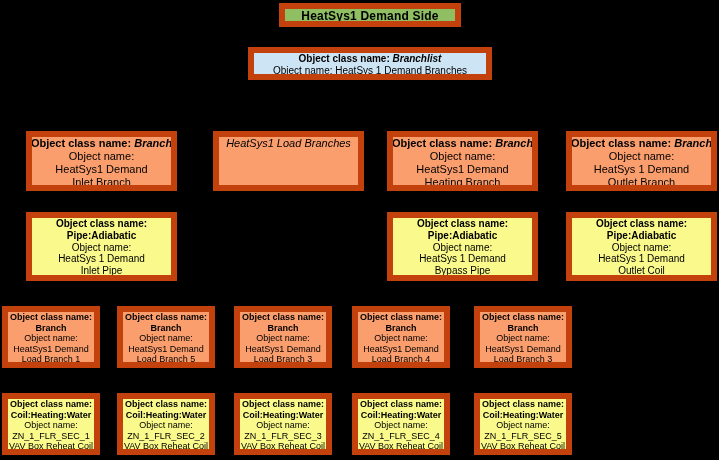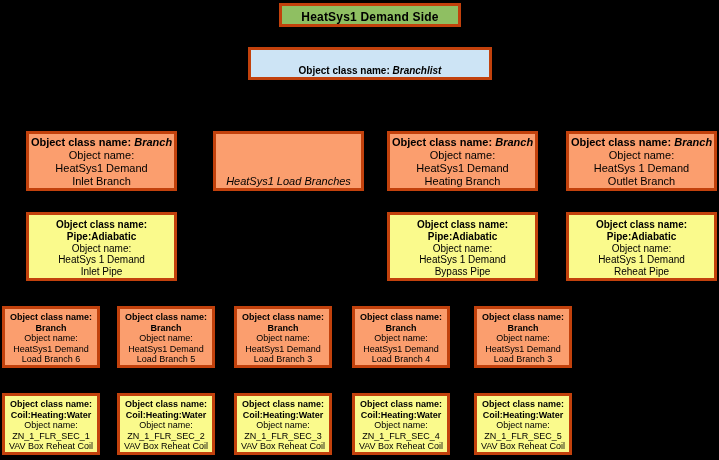--- a/index.html
+++ b/index.html
@@ -18,25 +18,25 @@
   }
   #diagram {
     position: absolute;
     inset: 0;
     width: 719px;
     height: 460px;
   }
   .node {
     position: absolute;
     box-sizing: border-box;
-    border: 3px solid #c2410c;
+    border: 6px solid #c2410c;
     display: flex;
     flex-direction: column;
     align-items: center;
-    justify-content: flex-end;
+    justify-content: flex-start;
     text-align: center;
     line-height: 1.18;
     overflow: hidden;
   }
   .node .line {
     display: block;
     white-space: nowrap;
   }
   
   .title-node {
@@ -79,20 +79,21 @@
 <body>
 
 <div id="diagram">
 
   <div class="node title-node" style="left:279px; top:3px; width:182px; height:24px;">
     <span class="line">HeatSys1 Demand Side</span>
   </div>
 
   <div class="node branchlist-node" style="left:248px; top:47px; width:244px; height:33px;">
     <span class="line hdr"><span>Object class name:</span> <span class="cls">Branchlist</span></span>
+    <span class="line"><span>Object name:</span> <span>HeatSys 1 Demand Branches</span></span>
   </div>
 
   <div class="node branch-node" style="left:26px; top:131px; width:151px; height:60px;">
     <span class="line hdr"><span>Object class name:</span> <span class="cls">Branch</span></span>
     <span class="line">Object name:</span>
     <span class="line">HeatSys1 Demand</span>
     <span class="line">Inlet Branch</span>
   </div>
 
   <div class="node plain-node" style="left:213px; top:131px; width:151px; height:60px;font-style:italic;">
@@ -127,29 +128,29 @@
     <span class="line">Object name:</span>
     <span class="line">HeatSys 1 Demand</span>
     <span class="line">Bypass Pipe</span>
   </div>
 
   <div class="node pipe-node" style="left:566px; top:212px; width:151px; height:69px;">
     <span class="line b">Object class name:</span>
     <span class="line bi">Pipe:Adiabatic</span>
     <span class="line">Object name:</span>
     <span class="line">HeatSys 1 Demand</span>
-    <span class="line">Reheat Pipe</span>
+    <span class="line">Outlet Coil</span>
   </div>
 
   <div class="node loadbranch-node" style="left:2px; top:306px; width:98px; height:62px;">
     <span class="line b">Object class name:</span>
     <span class="line bi">Branch</span>
     <span class="line">Object name:</span>
     <span class="line">HeatSys1 Demand</span>
-    <span class="line">Load Branch 6</span>
+    <span class="line">Load Branch 1</span>
   </div>
 
   <div class="node loadbranch-node" style="left:117px; top:306px; width:98px; height:62px;">
     <span class="line b">Object class name:</span>
     <span class="line bi">Branch</span>
     <span class="line">Object name:</span>
     <span class="line">HeatSys1 Demand</span>
     <span class="line">Load Branch 5</span>
   </div>
 

